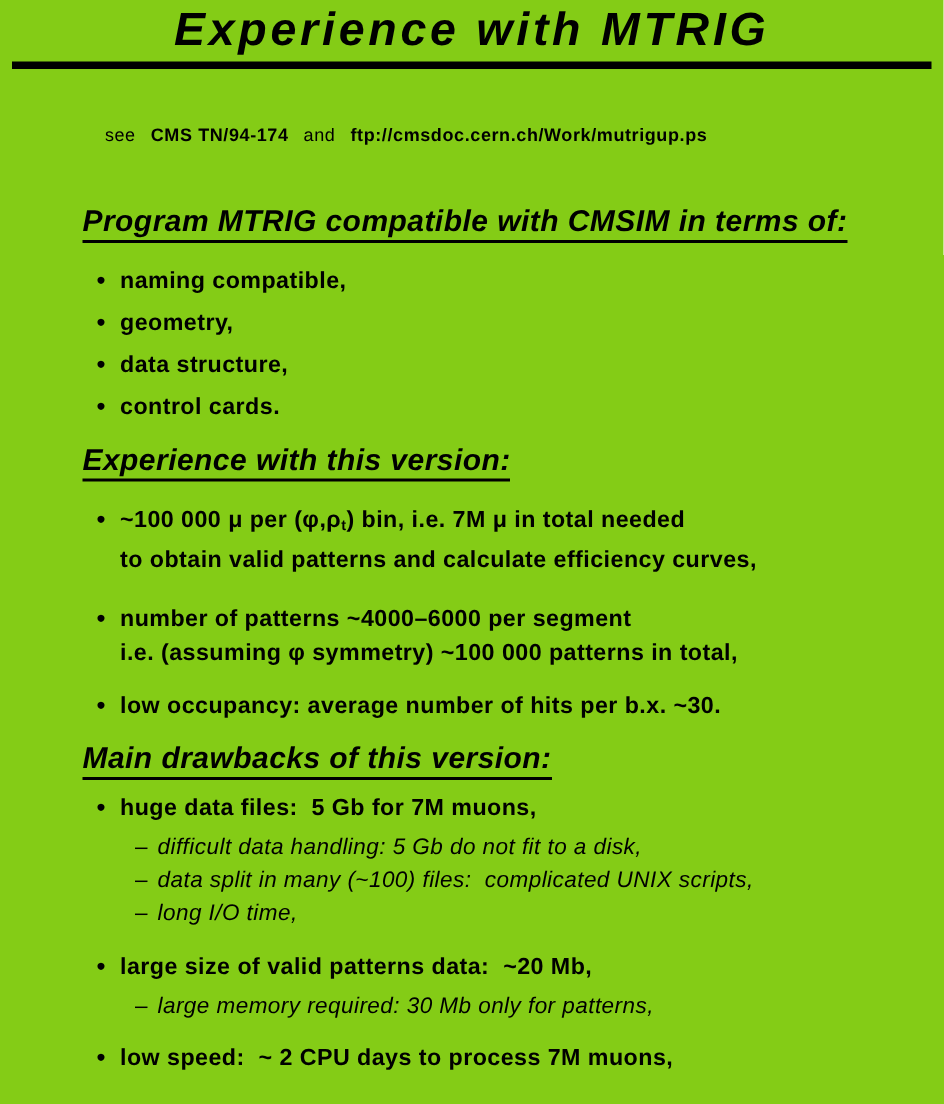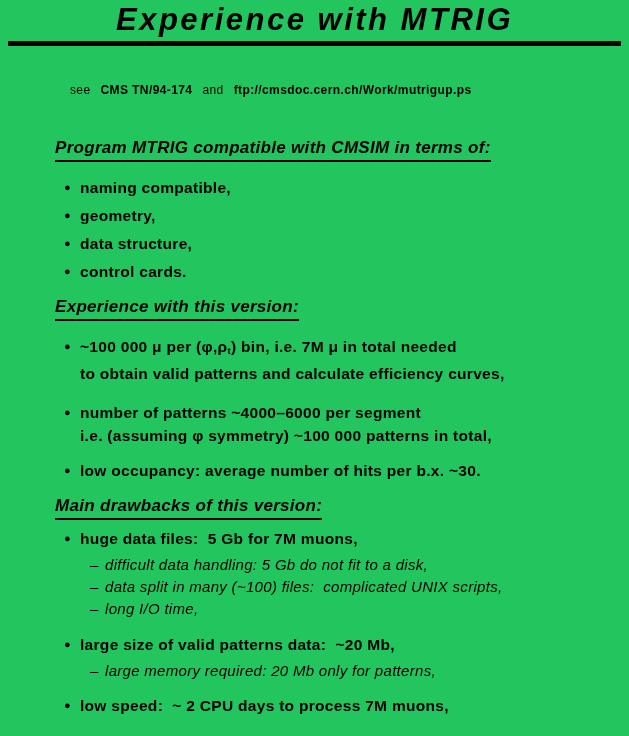--- a/index.html
+++ b/index.html
@@ -5,21 +5,21 @@
   html, body {
     margin: 0;
     padding: 0;
     background: #ffffff;
   }
   .page {
     position: relative;
     width: 629px;
     height: 736px;
     overflow: hidden;
-    background: #22c55e;
+    background: #84cc16;
     color: #000000;
     font-family: "Liberation Sans", sans-serif;
   }
   .title {
     margin-top: 2px;
     text-align: center;
     font-size: 31px;
     line-height: 36px;
     font-weight: bold;
     font-style: italic;
@@ -35,21 +35,21 @@
     font-size: 12px;
     line-height: 16px;
     letter-spacing: 0.4px;
     white-space: pre-wrap;
   }
   .subtitle .light { font-weight: 400; }
   .subtitle .b { font-weight: 700; }
   .subtitle span { margin-right: 10px; }
   .heading {
     margin-left: 55px;
-    font-size: 17px;
+    font-size: 20px;
     line-height: 20px;
     font-weight: bold;
     font-style: italic;
     letter-spacing: 0.3px;
   }
   .heading > span {
     display: inline-block;
     border-bottom: 2.5px solid #000;
     padding-bottom: 2px;
   }
@@ -181,21 +181,21 @@
     </div>
   </div>
 
   <div class="bullet-row mt16">
     <span class="bullet-glyph">●</span>
     <span class="bullet-text">large size of valid patterns data:  ~20 Mb,</span>
   </div>
   <div class="sub-list">
     <div class="sub-row">
       <span class="dash-glyph">–</span>
-      <span class="sub-text">large memory required: 20 Mb only for patterns,</span>
+      <span class="sub-text">large memory required: 30 Mb only for patterns,</span>
     </div>
   </div>
 
   <div class="bullet-row mt15">
     <span class="bullet-glyph">●</span>
     <span class="bullet-text">low speed:  ~ 2 CPU days to process 7M muons,</span>
   </div>
 
 </div>
 

